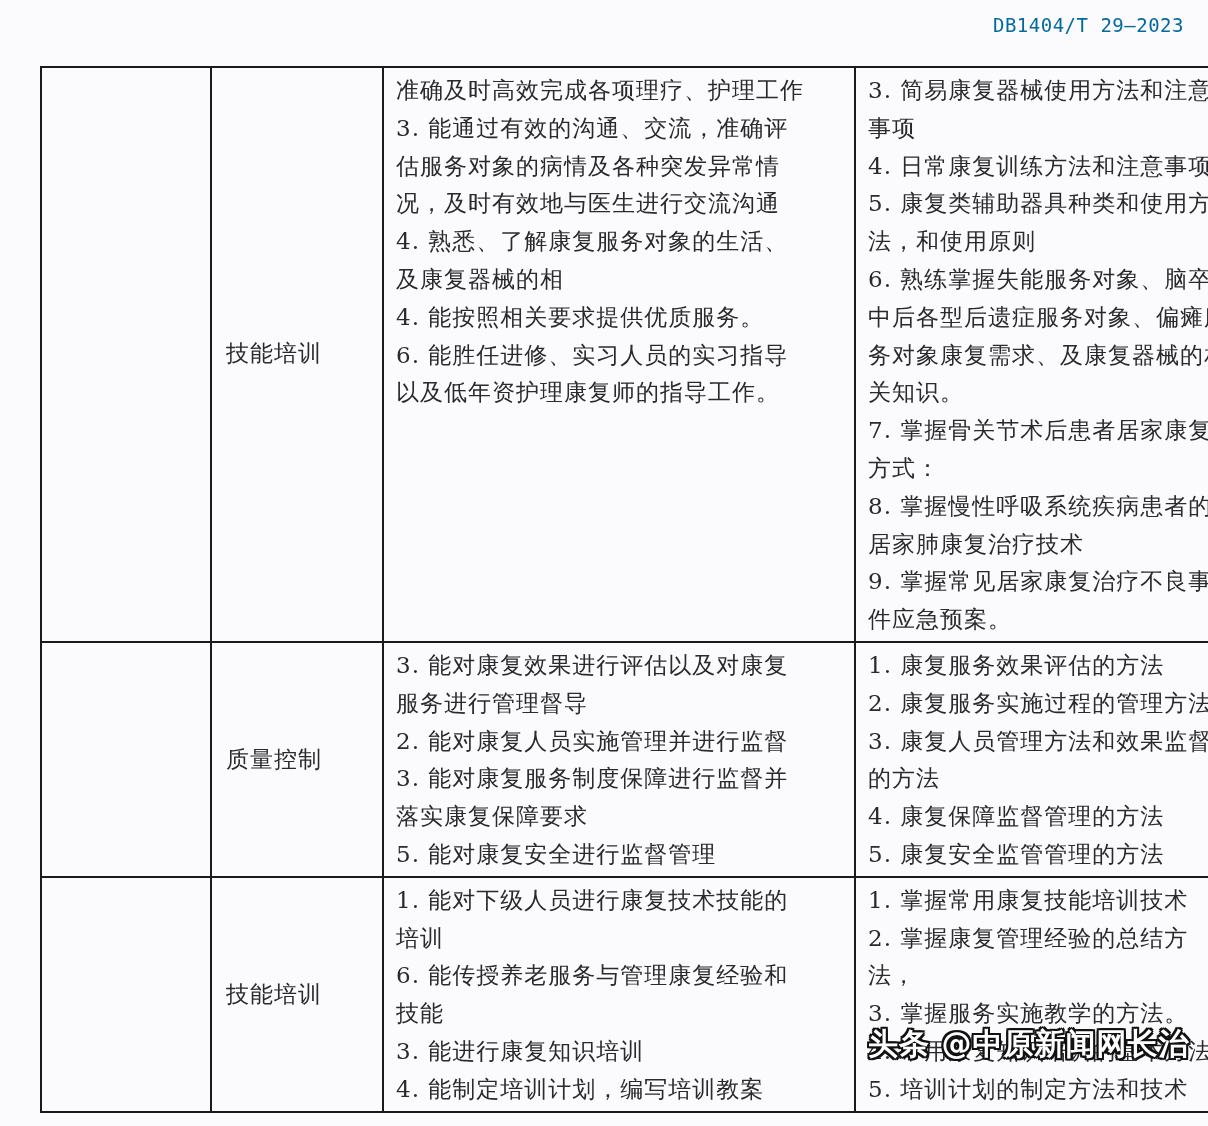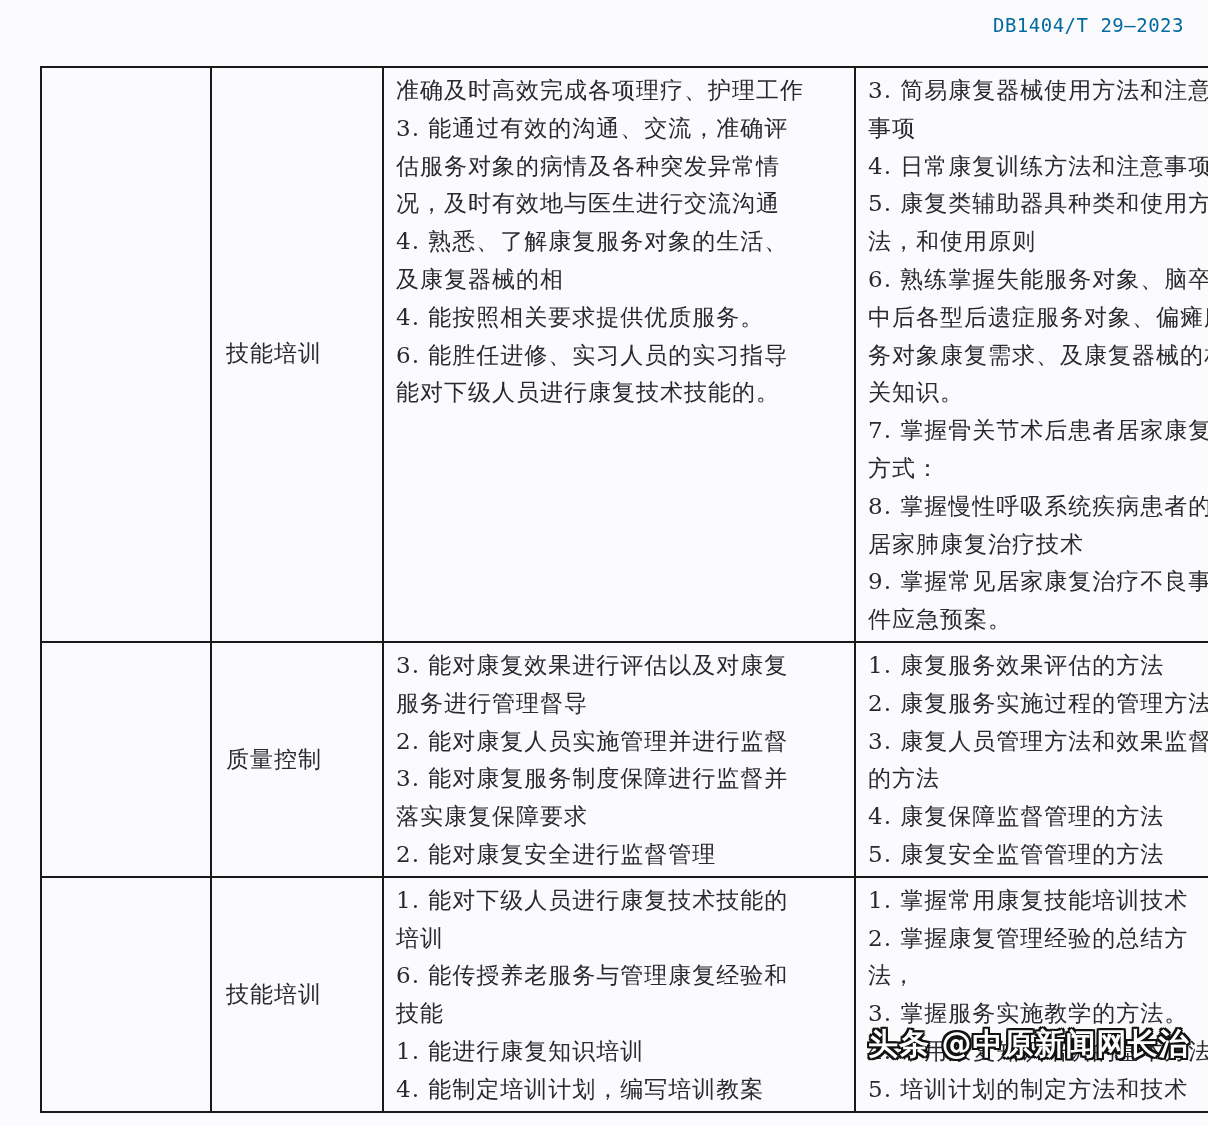--- a/index.html
+++ b/index.html
@@ -81,21 +81,21 @@
       <td class="col-b">技能培训</td>
       <td class="col-c">
         <span class="cell-line">准确及时高效完成各项理疗、护理工作</span>
         <span class="cell-line">3.  能通过有效的沟通、交流，准确评</span>
         <span class="cell-line">估服务对象的病情及各种突发异常情</span>
         <span class="cell-line">况，及时有效地与医生进行交流沟通</span>
         <span class="cell-line">4.  熟悉、了解康复服务对象的生活、</span>
         <span class="cell-line">及康复器械的相</span>
         <span class="cell-line">4.  能按照相关要求提供优质服务。</span>
         <span class="cell-line">6.  能胜任进修、实习人员的实习指导</span>
-        <span class="cell-line">能对下级人员进行康复技术技能的。</span>
+        <span class="cell-line">以及低年资护理康复师的指导工作。</span>
       </td>
       <td class="col-d">
         <span class="cell-line">3.  简易康复器械使用方法和注意</span>
         <span class="cell-line">事项</span>
         <span class="cell-line">4.  日常康复训练方法和注意事项</span>
         <span class="cell-line">5.  康复类辅助器具种类和使用方</span>
         <span class="cell-line">法，和使用原则</span>
         <span class="cell-line">6.  熟练掌握失能服务对象、脑卒</span>
         <span class="cell-line">中后各型后遗症服务对象、偏瘫服</span>
         <span class="cell-line">务对象康复需求、及康复器械的相</span>
@@ -111,41 +111,41 @@
 
     <tr class="row-quality">
       <td class="col-a"></td>
       <td class="col-b">质量控制</td>
       <td class="col-c">
         <span class="cell-line">3.  能对康复效果进行评估以及对康复</span>
         <span class="cell-line">服务进行管理督导</span>
         <span class="cell-line">2.  能对康复人员实施管理并进行监督</span>
         <span class="cell-line">3.  能对康复服务制度保障进行监督并</span>
         <span class="cell-line">落实康复保障要求</span>
-        <span class="cell-line">2.  能对康复安全进行监督管理</span>
+        <span class="cell-line">5.  能对康复安全进行监督管理</span>
       </td>
       <td class="col-d">
         <span class="cell-line">1.  康复服务效果评估的方法</span>
         <span class="cell-line">2.  康复服务实施过程的管理方法</span>
         <span class="cell-line">3.  康复人员管理方法和效果监督</span>
         <span class="cell-line">的方法</span>
         <span class="cell-line">4.  康复保障监督管理的方法</span>
         <span class="cell-line">5.  康复安全监管管理的方法</span>
       </td>
     </tr>
 
     <tr class="row-skill">
       <td class="col-a"></td>
       <td class="col-b">技能培训</td>
       <td class="col-c">
         <span class="cell-line">1.  能对下级人员进行康复技术技能的</span>
         <span class="cell-line">培训</span>
         <span class="cell-line">6.  能传授养老服务与管理康复经验和</span>
         <span class="cell-line">技能</span>
-        <span class="cell-line">1.  能进行康复知识培训</span>
+        <span class="cell-line">3.  能进行康复知识培训</span>
         <span class="cell-line">4.  能制定培训计划，编写培训教案</span>
       </td>
       <td class="col-d">
         <span class="cell-line">1.  掌握常用康复技能培训技术</span>
         <span class="cell-line">2.  掌握康复管理经验的总结方</span>
         <span class="cell-line">法，</span>
         <span class="cell-line">3.  掌握服务实施教学的方法。</span>
         <span class="cell-line">4.  常用康复知识培训的基本方法</span>
         <span class="cell-line">5.  培训计划的制定方法和技术</span>
       </td>

